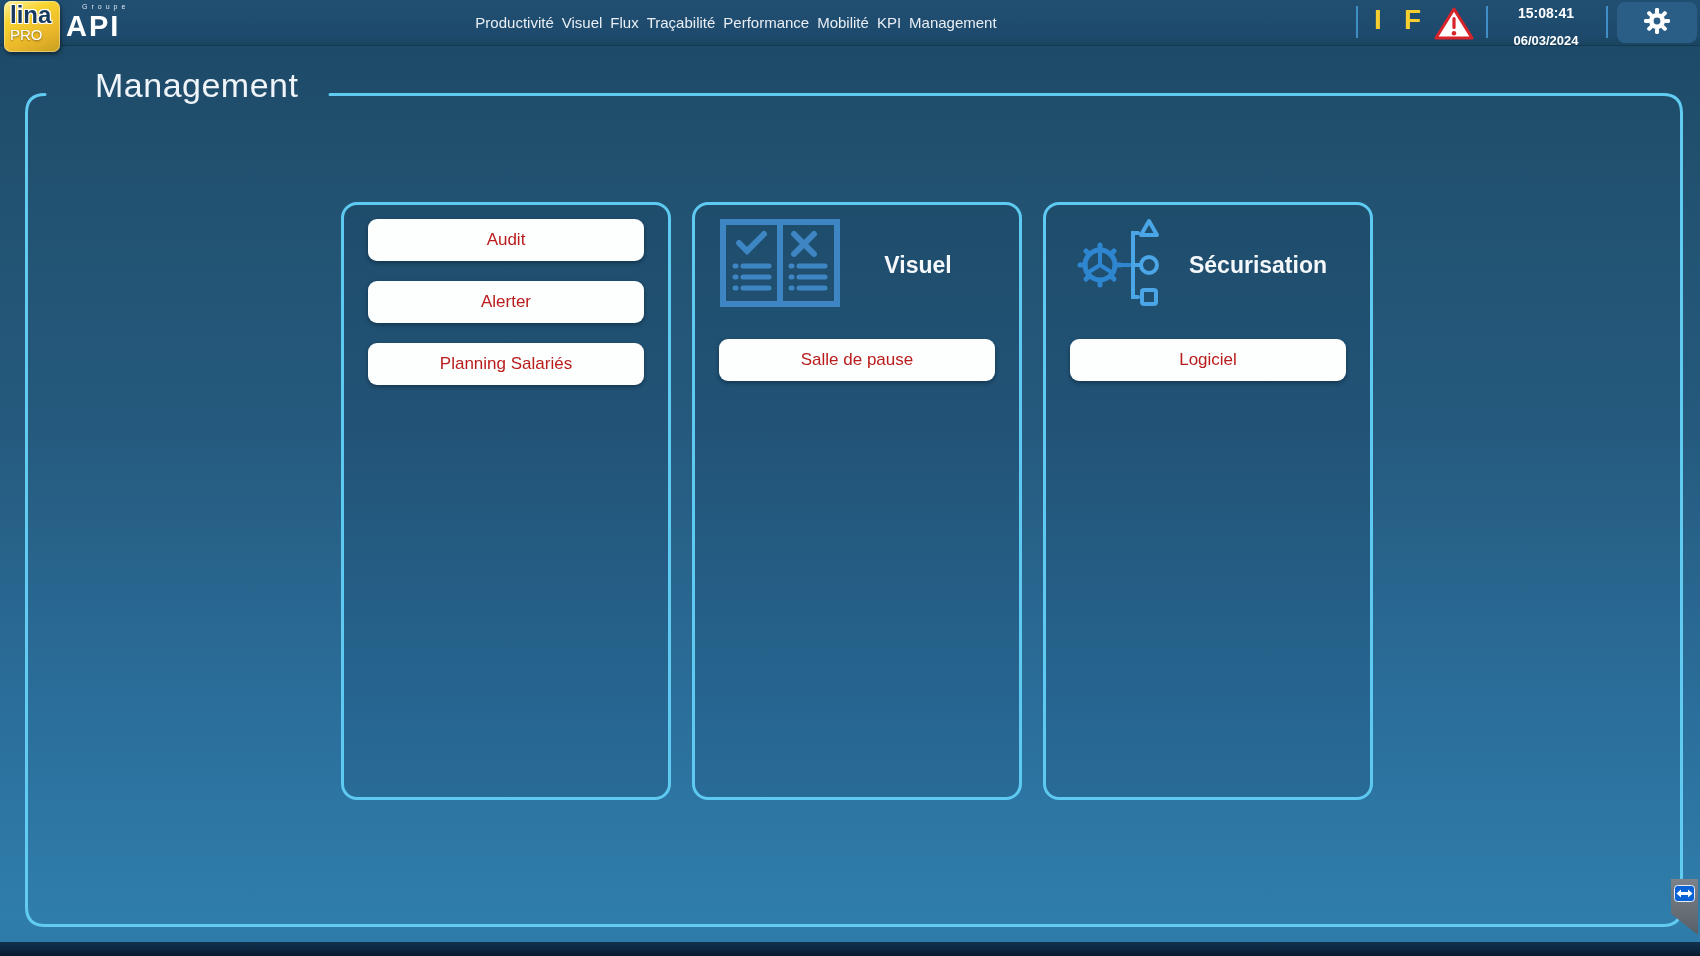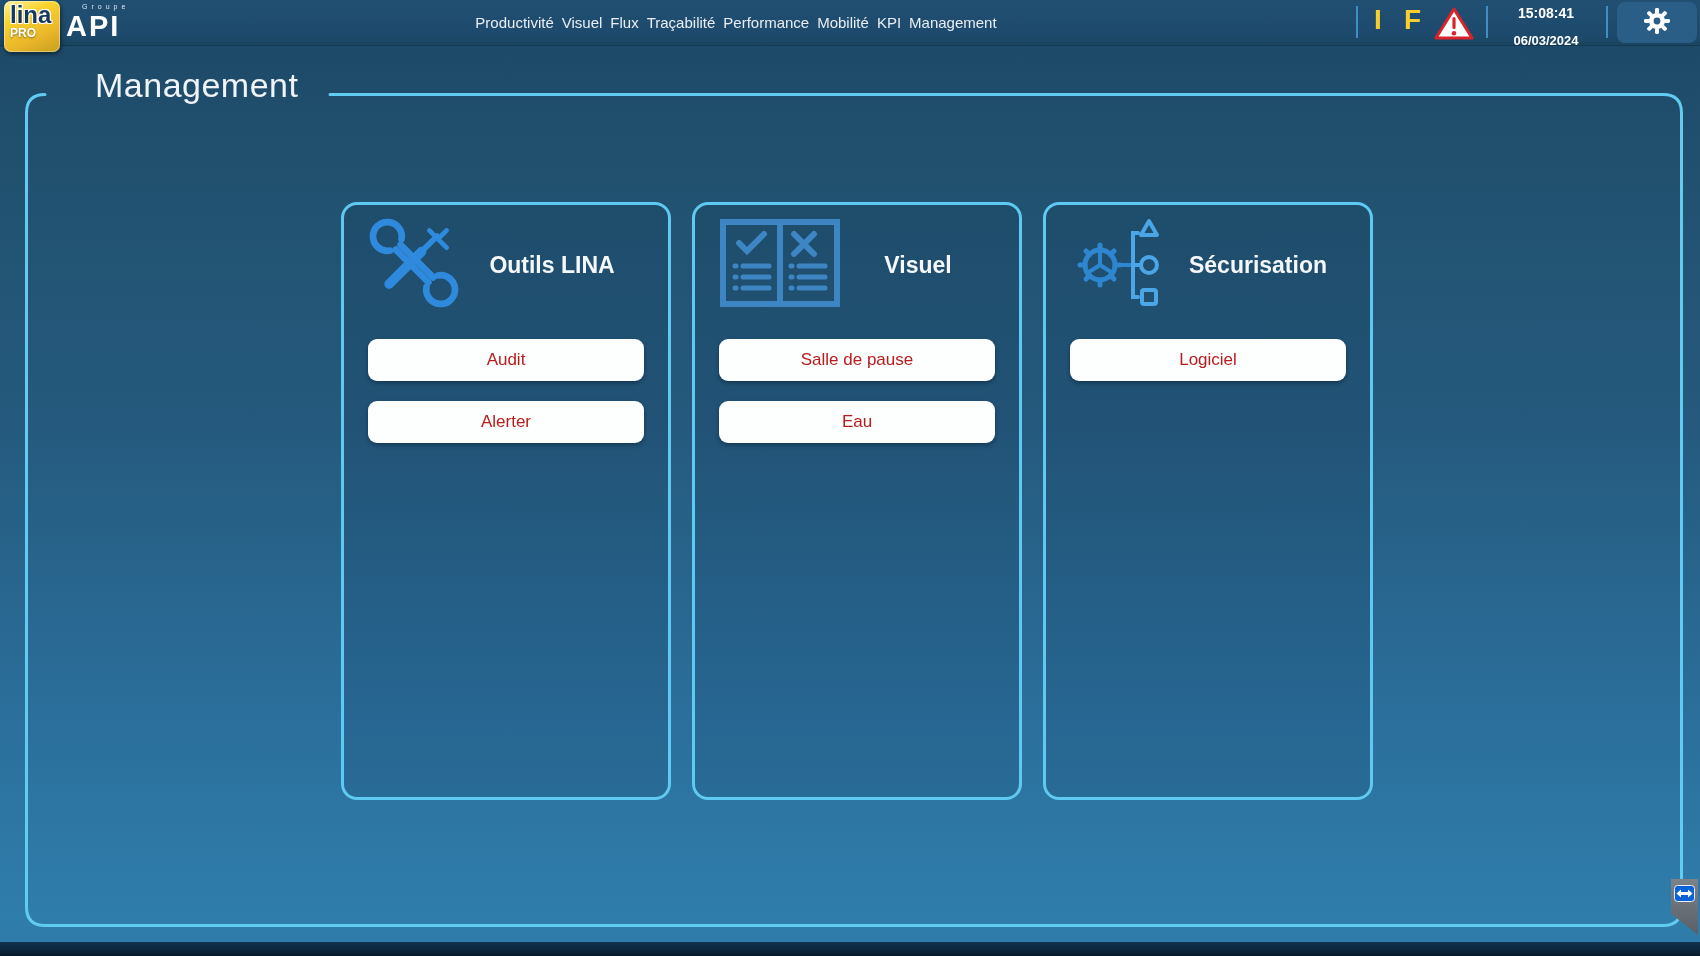--- a/index.html
+++ b/index.html
@@ -10,21 +10,21 @@
   }
   
   .topbar{position:absolute;top:0;left:0;right:0;height:45px;
     background:linear-gradient(180deg,#214f72 0%,#1d4a6c 80%,#1a445f 100%);
     border-bottom:1px solid #143850;z-index:20;}
   .lina-logo{position:absolute;left:4px;top:1px;width:56px;height:51px;border-radius:7px;
     background:linear-gradient(155deg,#fff2a0 0%,#f7d42f 30%,#eab62a 68%,#c79f1e 100%);
     box-shadow:1px 2px 4px rgba(0,0,0,.5), inset 0 0 0 1px rgba(255,255,255,.35);}
   .lina-text{display:block;font-size:24px;font-weight:bold;color:#17395c;margin:1px 12px 0 6px;line-height:26px;
     text-shadow:-1px -1px 0 #fff,1px -1px 0 #fff,-1px 1px 0 #fff,1px 1px 0 #fff;}
-  .pro-text{display:block;font-size:12px;font-weight:bold;color:#ffffff;margin:-2px 0 0 6px;
+  .pro-text{display:block;font-size:15px;font-weight:normal;color:#ffffff;margin:-2px 0 0 6px;
     text-shadow:0 1px 2px rgba(0,0,0,.45);}
   .api-logo{position:absolute;left:66px;top:1px;color:#fff;}
   .groupe-text{display:block;font-size:7px;letter-spacing:4px;color:#dde7f0;margin:2px 0 0 16px;}
   .api-text{display:block;font-size:29px;font-weight:bold;letter-spacing:2px;line-height:32px;}
   .nav{position:absolute;left:132px;right:360px;top:0;height:45px;display:flex;
     justify-content:center;align-items:center;}
   .nav-item{color:#e9eef4;font-size:15px;white-space:nowrap;cursor:pointer;padding:2px 4px;}
   .sep{position:absolute;top:6px;width:2px;height:32px;background:#3f8ec5;}
   .sep1{left:1356px;} .sep2{left:1486px;} .sep3{left:1606px;}
   .ind{position:absolute;top:4px;font-size:28px;font-weight:bold;color:#f6ce30;}
@@ -120,36 +120,23 @@
 
 <svg class="frame-svg" width="1700" height="956" viewBox="0 0 1700 956">
   <path d="M 45 94.5 Q 26.5 94.5 26.5 113 L 26.5 907 Q 26.5 925.5 45 925.5 L 1663 925.5 Q 1681.5 925.5 1681.5 907 L 1681.5 113 Q 1681.5 94.5 1663 94.5 L 330 94.5" fill="none" stroke="#62cbf2" stroke-width="3" stroke-linecap="round"></path>
 </svg>
 
 <div class="page-title">Management</div>
 
 <div class="cards">
 
   <div class="card">
-    <div class="card-head">
-      <span class="card-icon">
-        <svg width="92" height="92" viewBox="0 0 96 96" fill="none" stroke="#2f8ade" stroke-linecap="round">
-          <path d="M22 70 L56 36" stroke-width="10"></path>
-          <path d="M58 34 L72 20" stroke-width="6"></path>
-          <path d="M64 14 L82 32 M73 23 L82 14" stroke-width="5"></path>
-          <path d="M35 23 A15 15 0 1 0 23 35" stroke-width="7"></path>
-          <path d="M29 34 L63 68" stroke-width="7"></path>
-          <path d="M34 29 L68 63" stroke-width="7"></path>
-          <path d="M61 73 A15 15 0 1 0 73 61" stroke-width="7"></path>
-        </svg>
-      </span>
-      <span class="card-title">Outils LINA</span>
-    </div>
     <button class="card-btn">Audit</button>
     <button class="card-btn">Alerter</button>
+    <button class="card-btn">Planning Salariés</button>
   </div>
 
   <div class="card">
     <div class="card-head">
       <span class="card-icon">
         <svg width="122" height="90" viewBox="0 0 122 90" fill="none" stroke="#3e85c4">
           <rect x="4" y="4" width="114" height="82" stroke-width="6"></rect>
           <line x1="61" y1="4" x2="61" y2="86" stroke-width="6"></line>
           <path d="M20 25 l8 8 l17 -17" stroke-width="6" stroke-linecap="round"></path>
           <g stroke-width="5" stroke-linecap="round">
@@ -167,21 +154,20 @@
             <line x1="72" y1="59" x2="73" y2="59"></line>
               <line x1="80" y1="59" x2="106" y2="59"></line>
             <line x1="72" y1="70" x2="73" y2="70"></line>
               <line x1="80" y1="70" x2="106" y2="70"></line>
           </g>
         </svg>
       </span>
       <span class="card-title">Visuel</span>
     </div>
     <button class="card-btn">Salle de pause</button>
-    <button class="card-btn">Eau</button>
   </div>
 
   <div class="card">
     <div class="card-head">
       <span class="card-icon">
         <svg width="100" height="100" viewBox="0 0 100 100" fill="none" stroke-linecap="round">
           <g stroke="#2f86d0">
             <circle cx="30" cy="52" r="15" stroke-width="5"></circle>
             <g stroke-width="5">
               <line x1="30" y1="32" x2="30" y2="37"></line>

